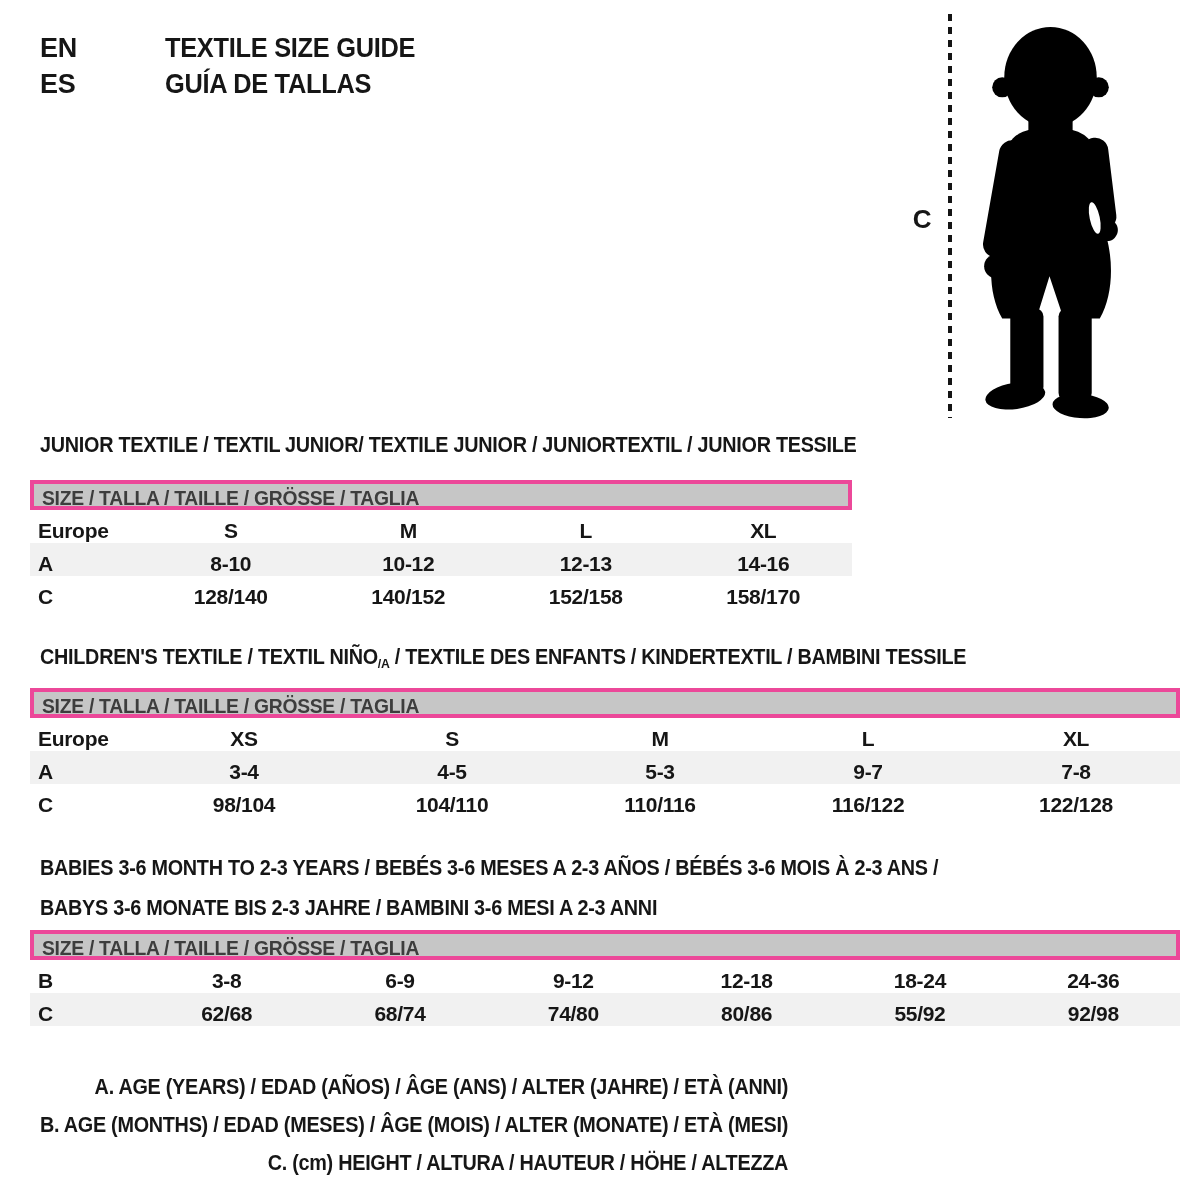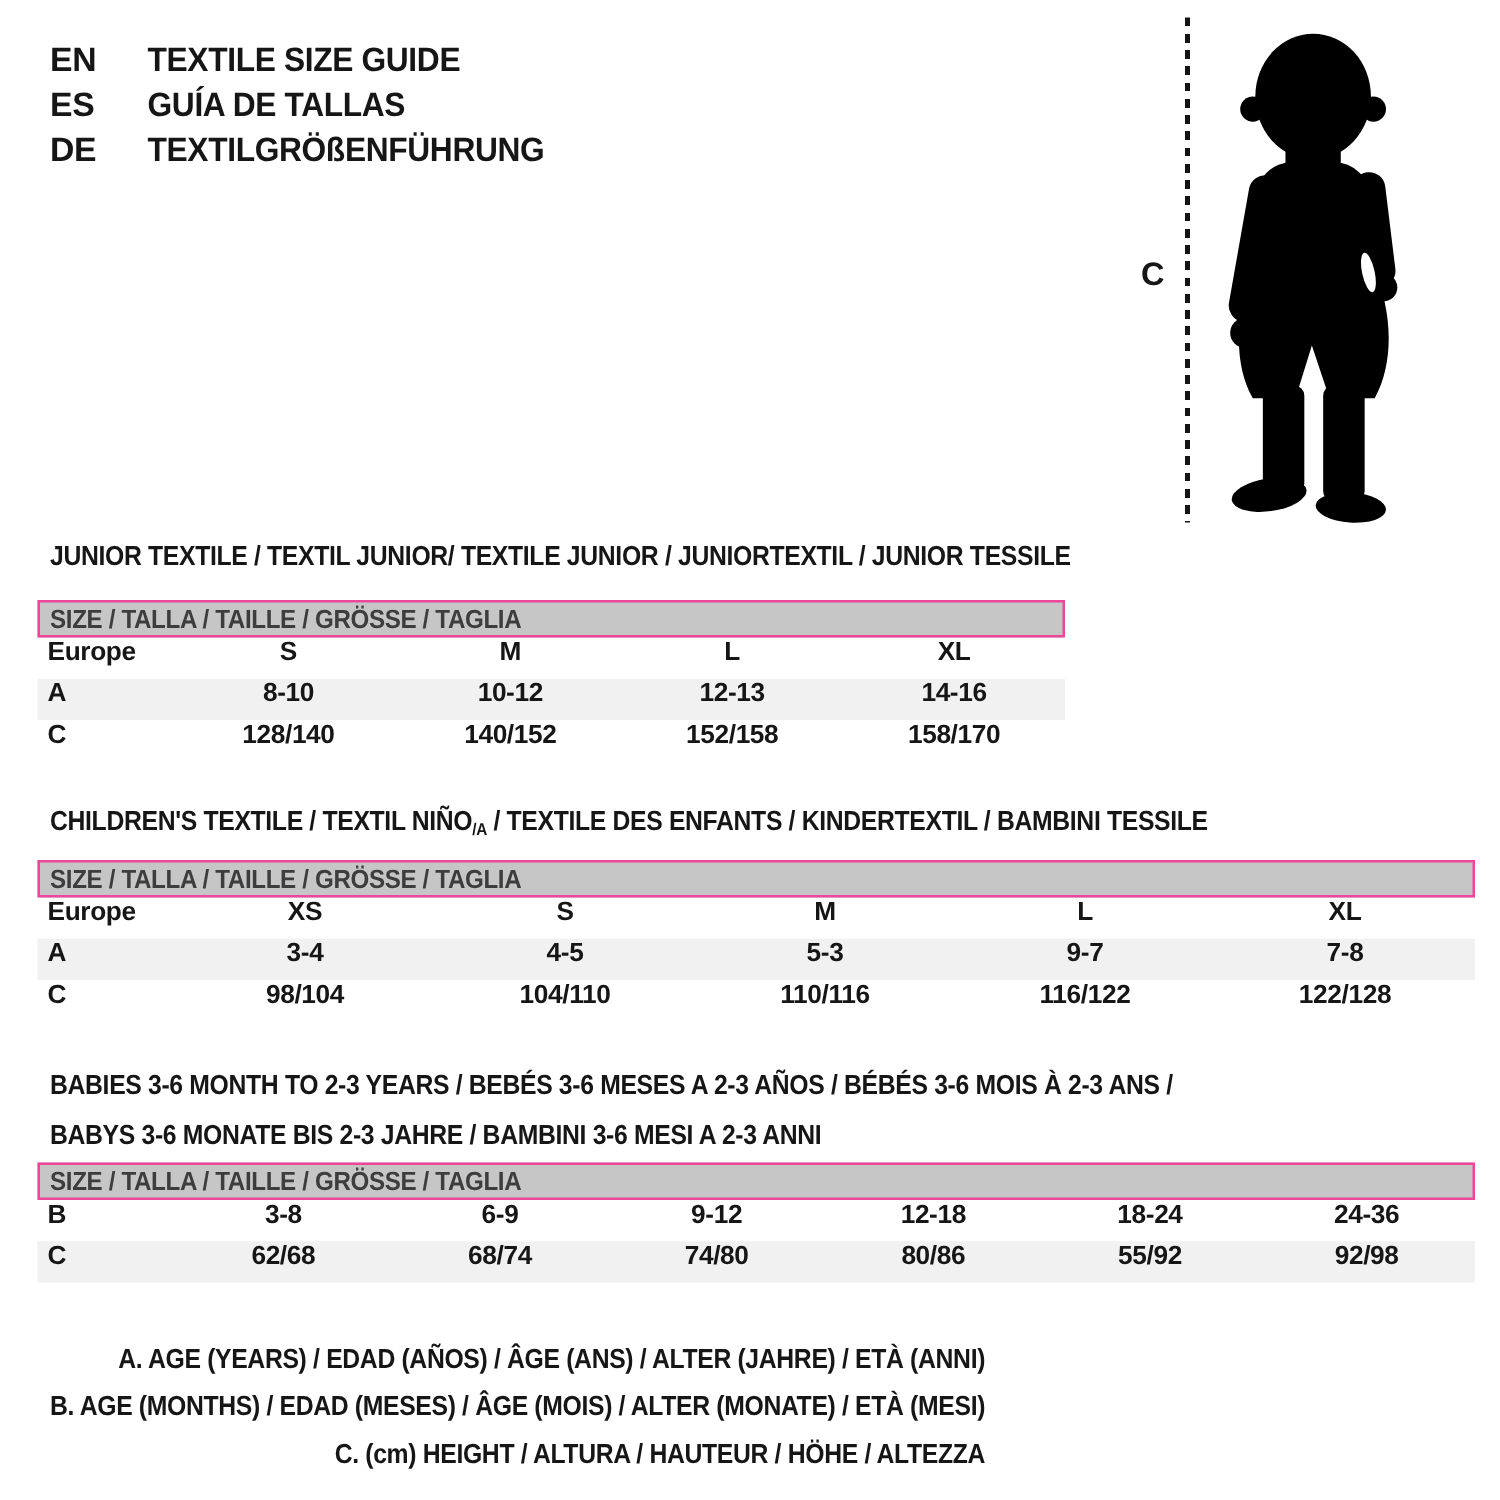--- a/index.html
+++ b/index.html
@@ -3,43 +3,43 @@
 <meta charset="utf-8">
 <style>
   html,body{margin:0;padding:0;background:#fff;}
   .canvas{
     position:relative;width:1200px;height:1200px;background:#ffffff;overflow:hidden;
     font-family:"Liberation Sans","DejaVu Sans",sans-serif;color:#161616;
     font-weight:bold;letter-spacing:-0.3px;
   }
   
   .lang-block{position:absolute;left:40px;top:30px;}
-  .lang-row{display:flex;height:36px;line-height:36px;font-size:27px;}
+  .lang-row{display:flex;height:36px;line-height:36px;font-size:27px;gap:47px;}
   .lang-row .code{width:78px;}
   .lang-row .ltitle{white-space:nowrap;transform:scaleX(0.94);transform-origin:0 50%;}
   
   .dash-line{
     position:absolute;left:948px;top:14px;width:4px;height:404px;
     background-image:repeating-linear-gradient(to bottom,#141414 0 7px,transparent 7px 13px);
   }
   .c-label{position:absolute;left:906px;top:204px;width:32px;text-align:center;font-size:26px;}
   .toddler{position:absolute;left:958px;top:16px;width:186px;height:404px;}
   
   .sec-title{position:absolute;left:40px;white-space:nowrap;font-size:22px;
     transform:scaleX(0.9);transform-origin:0 50%;}
   .sec-title .subp{font-size:0.62em;vertical-align:-0.28em;}
   .two-line{line-height:40px;}
   
   .tblwrap{position:absolute;left:30px;}
   .bar{
-    height:30px;line-height:27px;background:#c6c6c6;border:2px solid #ec4899;
+    height:30px;line-height:27px;background:#c6c6c6;border:4px solid #ec4899;
     box-sizing:border-box;color:#3d3d3d;font-size:21px;padding-left:8px;white-space:nowrap;
   }
   .bar span{display:inline-block;transform:scaleX(0.92);transform-origin:0 50%;}
-  .trow{display:flex;height:33px;align-items:flex-start;font-size:21px;}
+  .trow{display:flex;height:33px;align-items:flex-end;font-size:21px;}
   .trow.alt{background:#f1f1f1;}
   .trow .lbl{padding-left:8px;box-sizing:border-box;}
   .w822 .lbl{width:112px;}
   .w1150 .lbl{width:110px;}
   .trow .cell{flex:1;text-align:center;}
   
   .legend{position:absolute;left:40px;top:1068px;line-height:38px;font-size:22px;text-align:right;}
   .legend div{white-space:nowrap;transform:scaleX(0.9);transform-origin:0 50%;}
 </style>
 </head>
@@ -48,24 +48,20 @@
 <div class="canvas">
 
   <div class="lang-block">
     <div class="lang-row">
       <span class="code">EN</span>
       <span class="ltitle">TEXTILE SIZE GUIDE</span>
     </div>
     <div class="lang-row">
       <span class="code">ES</span>
       <span class="ltitle">GUÍA DE TALLAS</span>
-    </div>
-    <div class="lang-row">
-      <span class="code">DE</span>
-      <span class="ltitle">TEXTILGRÖßENFÜHRUNG</span>
     </div>
   </div>
 
   <div class="dash-line"></div>
   <div class="c-label">C</div>
   <svg class="toddler" viewBox="0 0 185 400" xmlns="http://www.w3.org/2000/svg">
     <g fill="#000000">
       <ellipse cx="92" cy="60" rx="46" ry="50"></ellipse>
       <circle cx="44" cy="70" r="10"></circle>
       <circle cx="140" cy="70" r="10"></circle>

